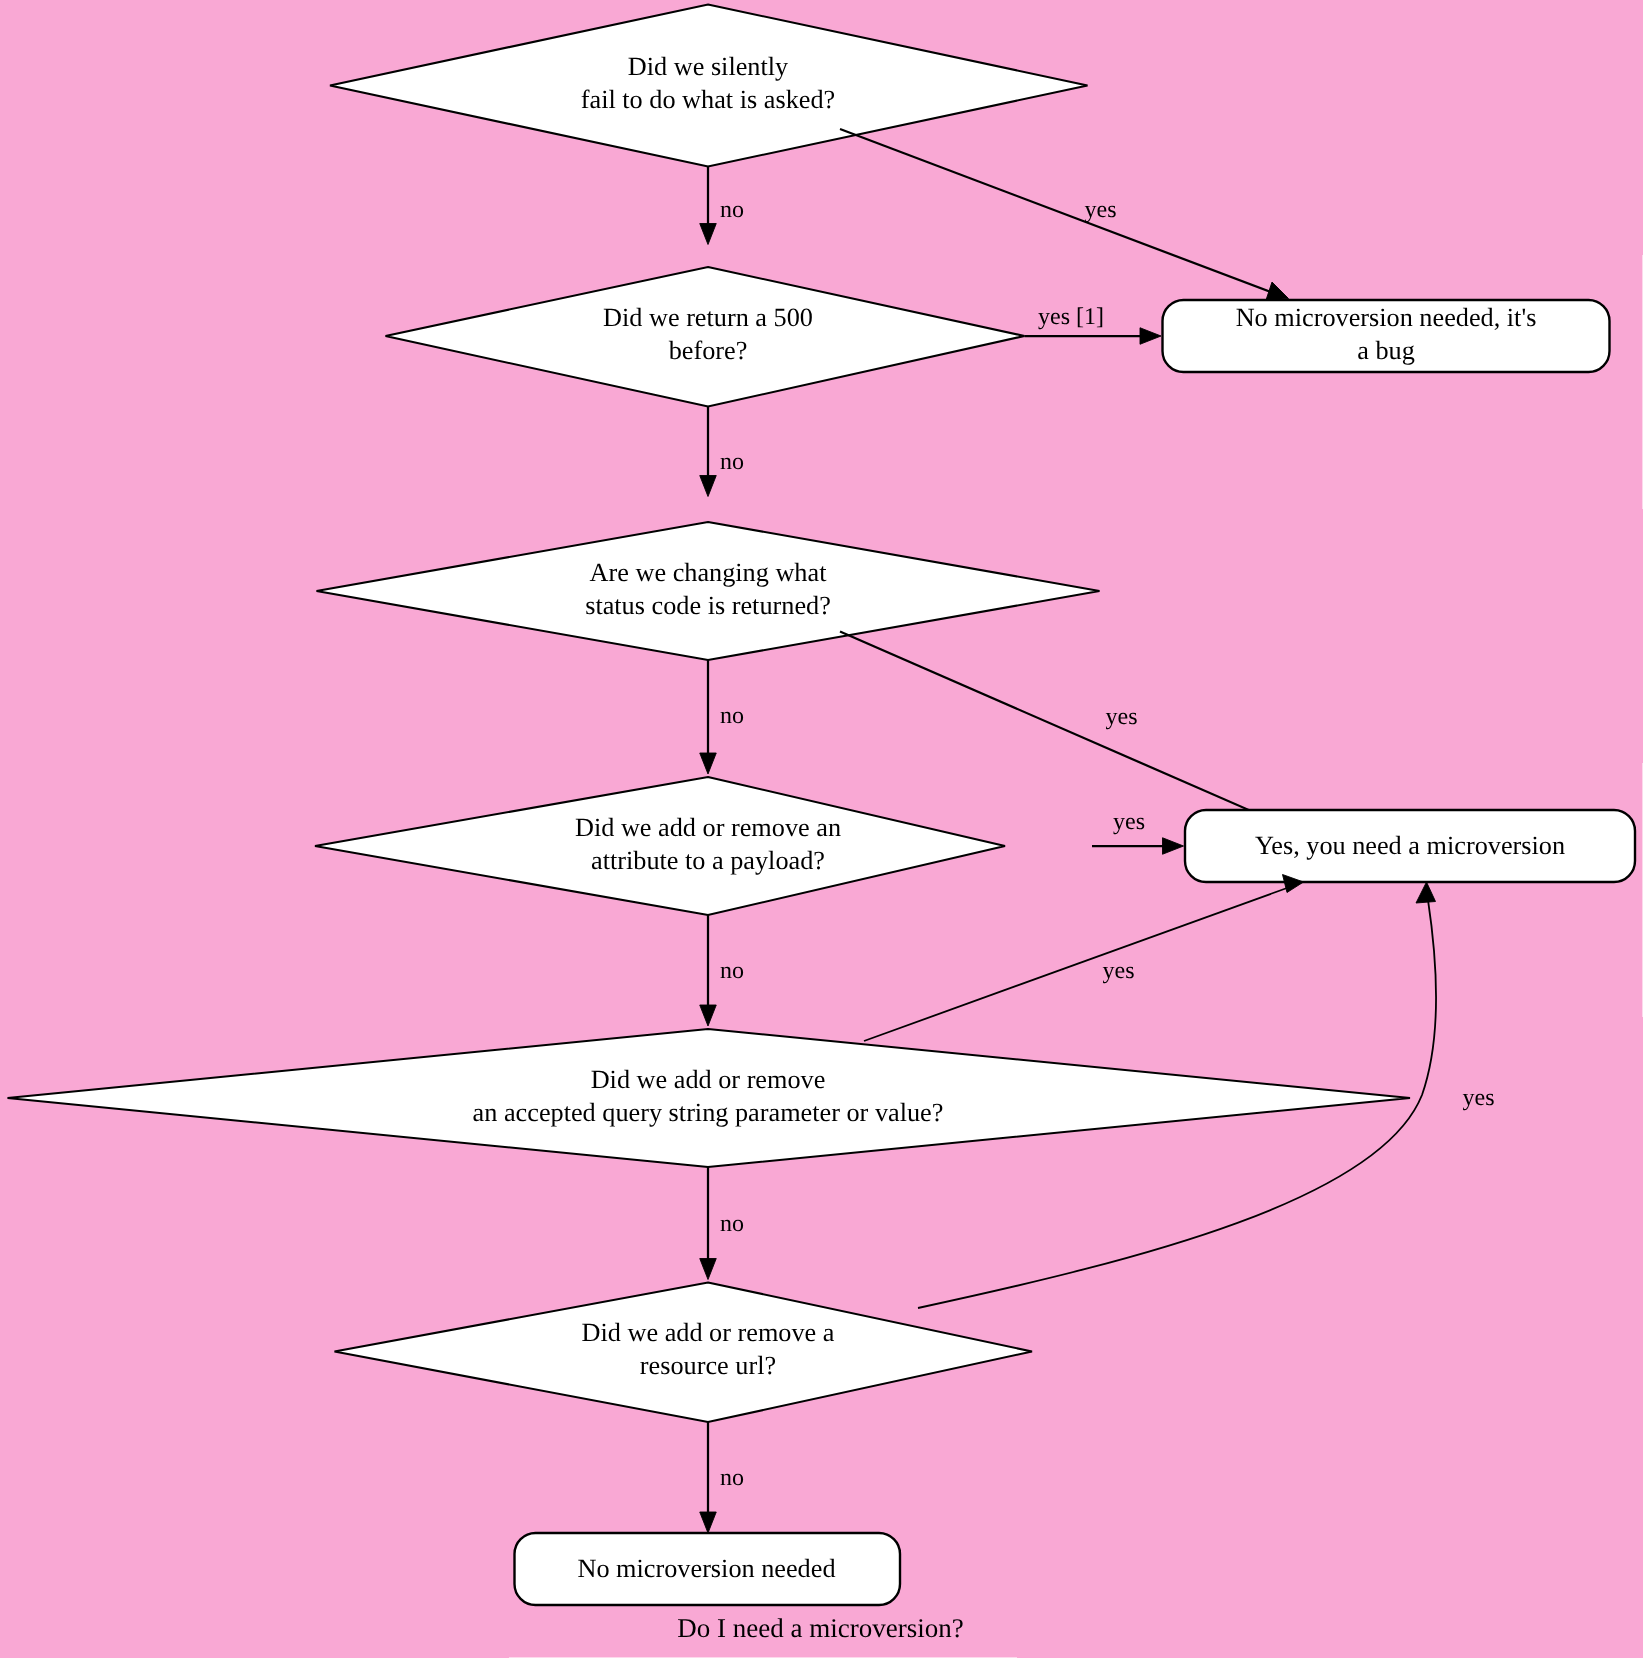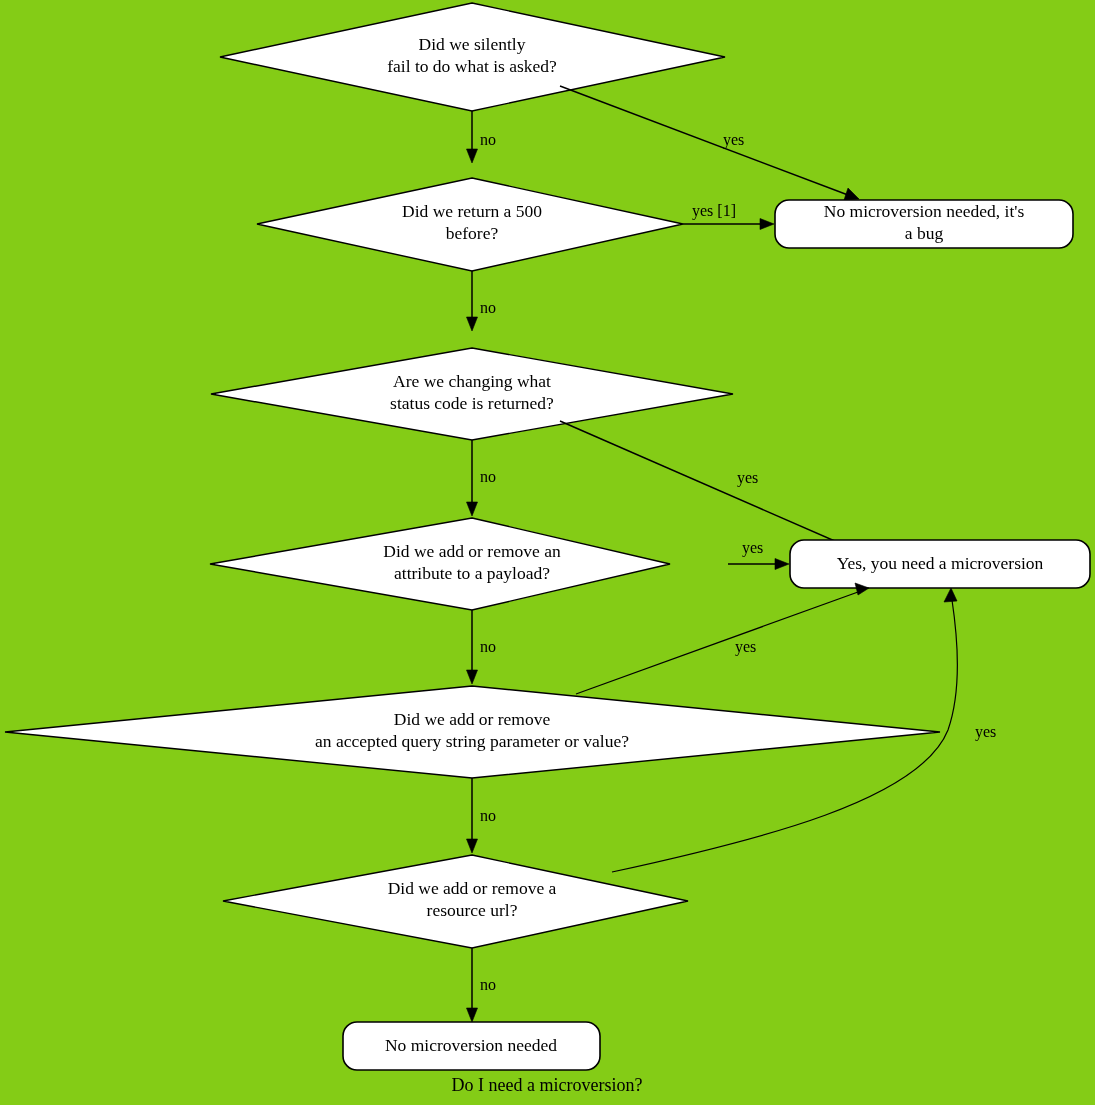--- a/index.html
+++ b/index.html
@@ -4,21 +4,21 @@
 <style>
   html, body {
     margin: 0;
     padding: 0;
     background: #ffffff;
   }
   #diagram-root {
     position: relative;
     width: 1095px;
     height: 1105px;
-    background: #84cc16;
+    background: #f9a8d4;
     font-family: "Liberation Serif", "DejaVu Serif", serif;
     overflow: hidden;
   }
   svg#flowchart {
     display: block;
     width: 1095px;
     height: 1105px;
   }
   .node-shape {
     fill: #ffffff;

